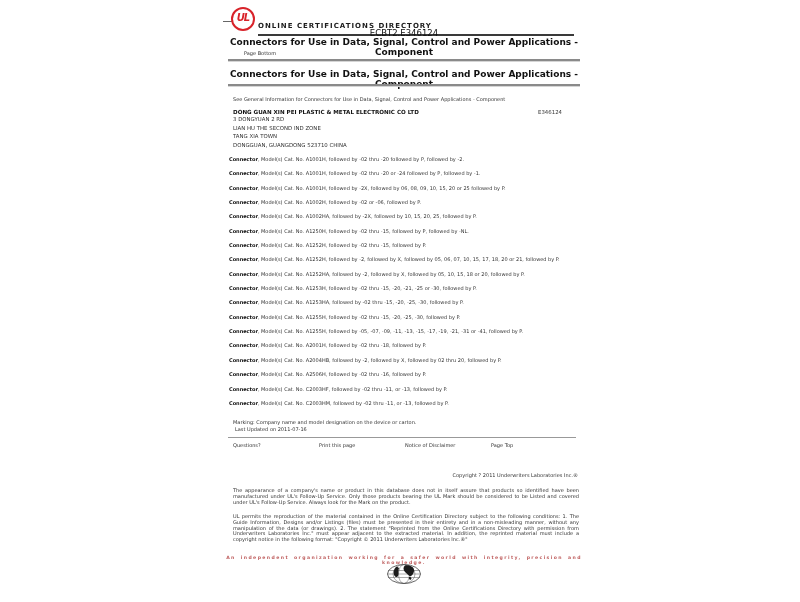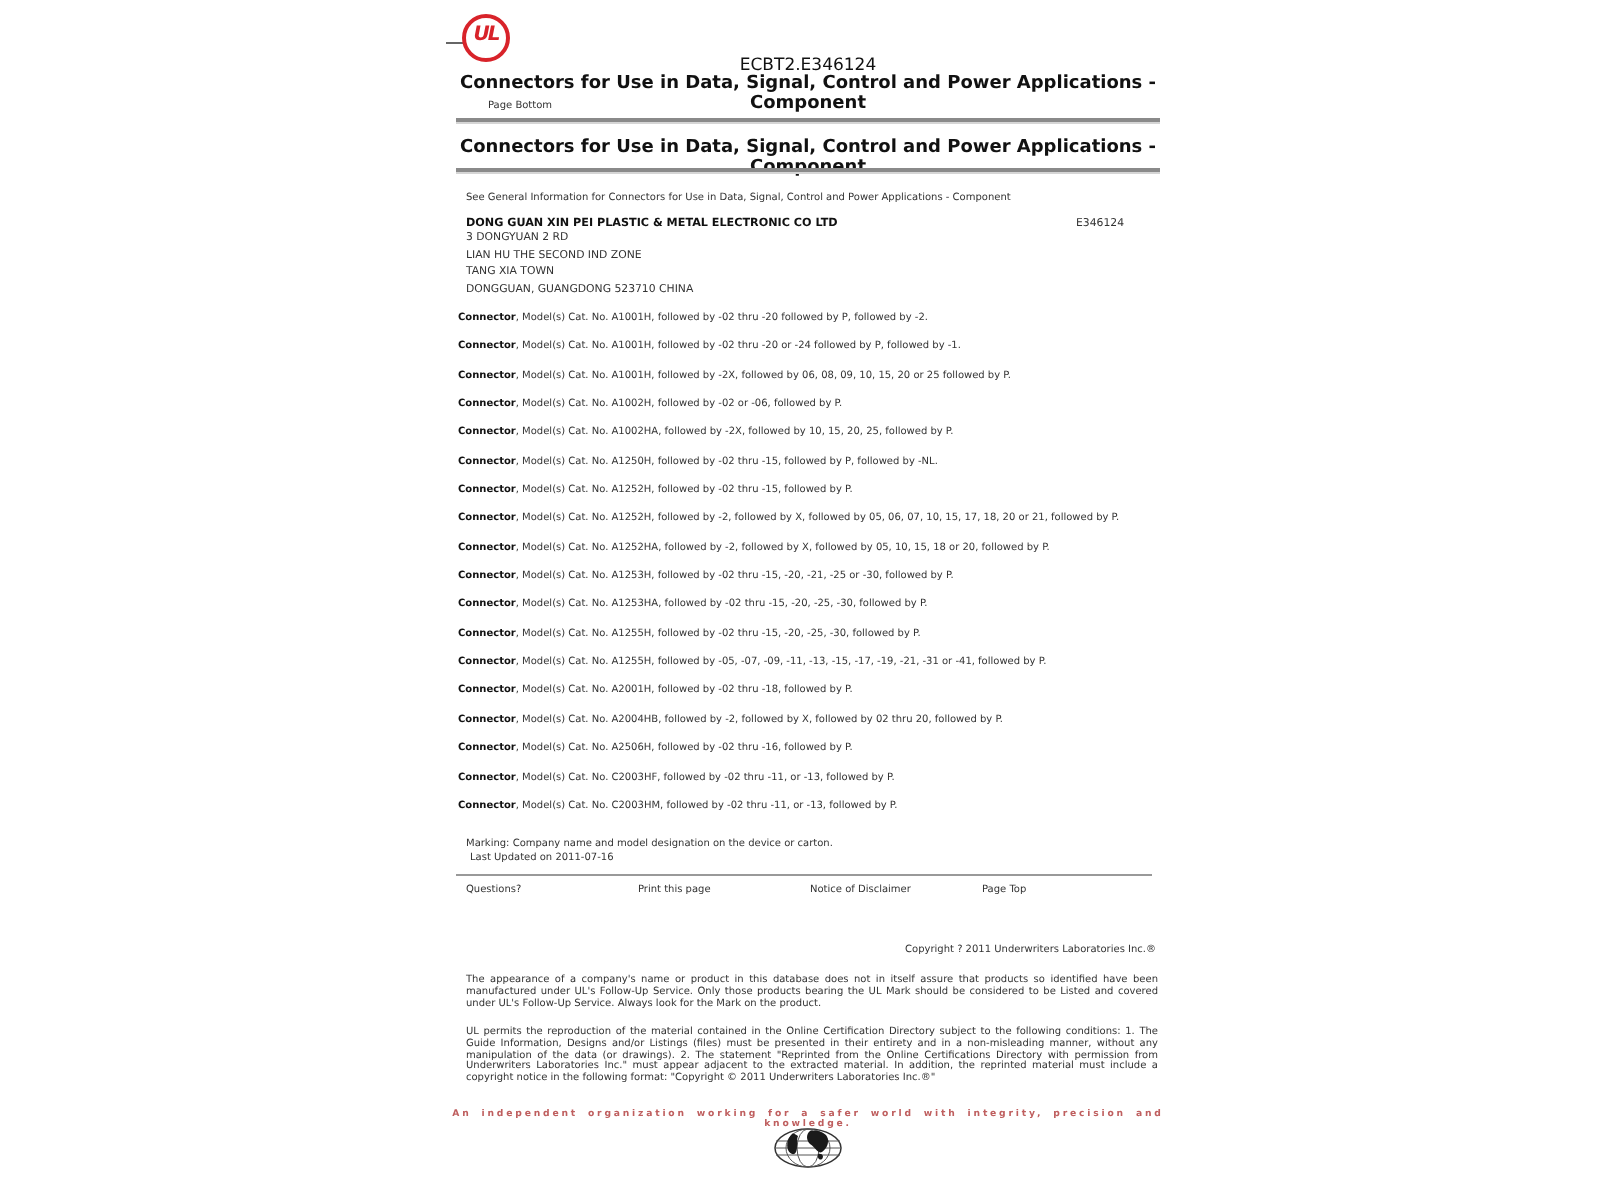--- a/index.html
+++ b/index.html
@@ -59,20 +59,23 @@
 </head>
 <body>
 
 <div class="page">
   <div class="content">
 
     <div class="masthead">
       <div class="tick"></div>
       <div class="logo-circle">
         <span class="logo-ul">UL</span>
+      </div>
+      <div class="mast-line">
+        <span class="mast-title">ONLINE CERTIFICATIONS DIRECTORY</span>
       </div>
     </div>
 
     <div class="h-code">ECBT2.E346124</div>
     <div class="h-title">Connectors for Use in Data, Signal, Control and Power Applications - Component</div>
     <a href="#" class="page-bottom">Page Bottom</a>
 
     <div class="hr1"></div>
     <div class="section-title">Connectors for Use in Data, Signal, Control and Power Applications - Component</div>
     <div class="hr2"></div>

